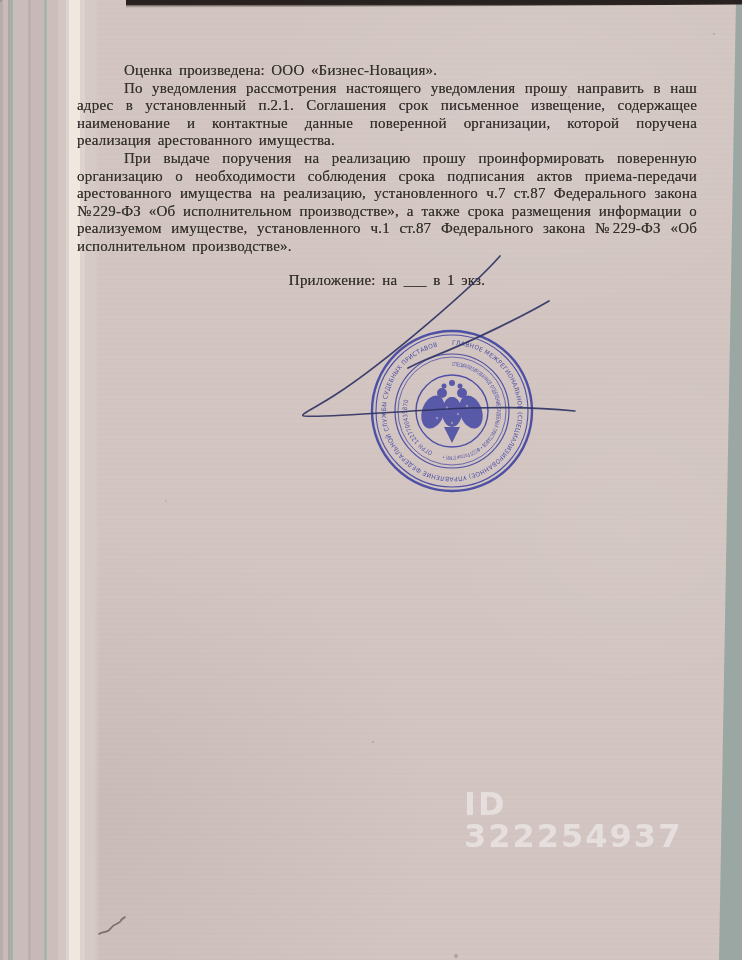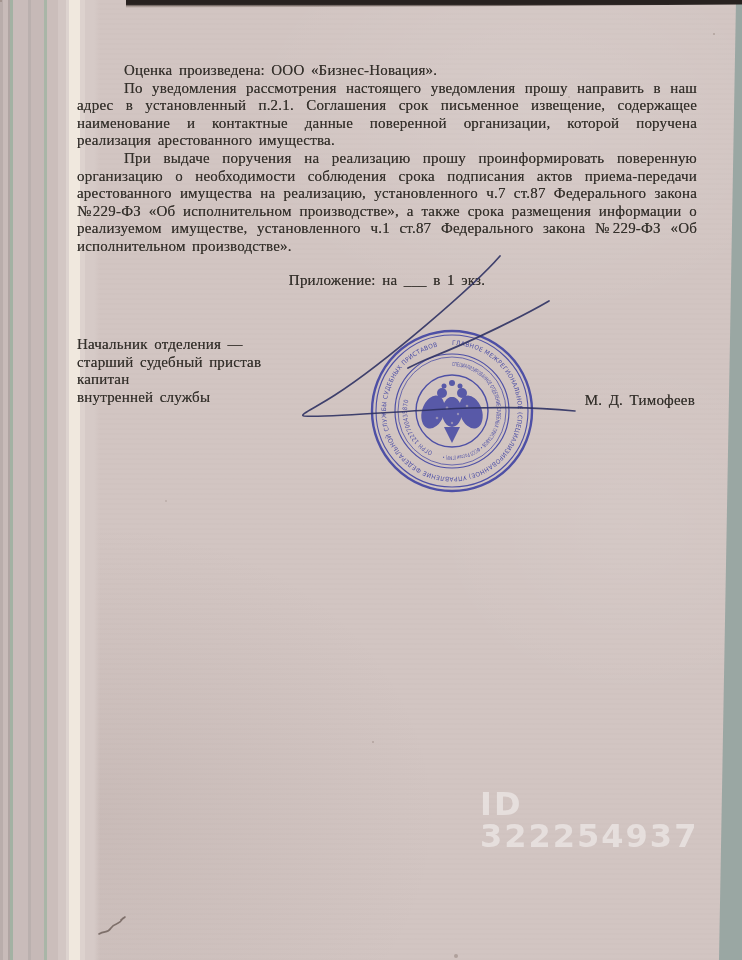--- a/index.html
+++ b/index.html
@@ -56,21 +56,21 @@
   
   .signature{position:absolute;left:290px;top:245px;width:300px;height:180px;}
   
   .watermark{
     position:absolute;left:440px;top:782px;width:260px;
     color:rgba(255,255,255,.5);font-family:"DejaVu Sans", sans-serif;font-weight:bold;
   }
   .wm-top{display:flex;align-items:flex-end;}
   .wm-logo-icon{width:58px;height:68px;flex:0 0 auto;}
   .wm-text{font-size:53px;line-height:1;margin-left:6px;letter-spacing:1px;}
-  .wm-id{font-size:32px;line-height:1;margin:6px 0 0 40px;letter-spacing:2px;color:rgba(255,255,255,.45);}
+  .wm-id{font-size:32px;line-height:1;margin:6px 0 0 24px;letter-spacing:2px;color:rgba(255,255,255,.45);}
   
   .smudge{position:absolute;left:95px;top:910px;width:40px;height:30px;}
   .specks{
     position:absolute;left:0;top:0;width:2px;height:2px;border-radius:50%;
     background:rgba(100,80,70,.35);
     box-shadow:455px 955px 0 1px rgba(100,80,70,.3),
                713px 33px 0 0 rgba(100,80,70,.3),
                372px 741px 0 0 rgba(100,80,70,.28),
                568px 96px 0 0 rgba(100,80,70,.22),
                165px 500px 0 0 rgba(100,80,70,.2);
@@ -84,29 +84,20 @@
   <div class="paper-texture"></div>
   <div class="edge-left"></div>
   <div class="edge-right"></div>
   <div class="edge-top"></div>
 
   <div class="doc">
     <p class="para">Оценка произведена: ООО «Бизнес-Новация».</p>
     <p class="para">По уведомления рассмотрения настоящего уведомления прошу направить в наш адрес в установленный п.2.1. Соглашения срок письменное извещение, содержащее наименование и контактные данные поверенной организации, которой поручена реализация арестованного имущества.</p>
     <p class="para">При выдаче поручения на реализацию прошу проинформировать поверенную организацию о необходимости соблюдения срока подписания актов приема-передачи арестованного имущества на реализацию, установленного ч.7 ст.87 Федерального закона №229-ФЗ «Об исполнительном производстве», а также срока размещения информации о реализуемом имуществе, установленного ч.1 ст.87 Федерального закона №229-ФЗ «Об исполнительном производстве».</p>
     <p class="attachment">Приложение: на ___ в 1 экз.</p>
-    <div class="sig-row">
-      <div class="sig-titles">
-        <div>Начальник отделения —</div>
-        <div>старший судебный пристав</div>
-        <div>капитан</div>
-        <div>внутренней службы</div>
-      </div>
-      <div class="sig-name">М. Д. Тимофеев</div>
-    </div>
   </div>
 
   <svg class="stamp" viewBox="0 0 170 170">
     <defs>
       <path id="ringOuter" d="M85,19 a66,66 0 1 1 -0.01,0"></path>
       <path id="ringInner" d="M85,40 a45,45 0 1 1 -0.01,0"></path>
     </defs>
     <circle cx="85" cy="85" r="80" fill="none" stroke="#3c40a2" stroke-width="2.4"></circle>
     <circle cx="85" cy="85" r="76" fill="none" stroke="#3c40a2" stroke-width="1.1"></circle>
     <circle cx="85" cy="85" r="57" fill="none" stroke="#3c40a2" stroke-width="1.2"></circle>

